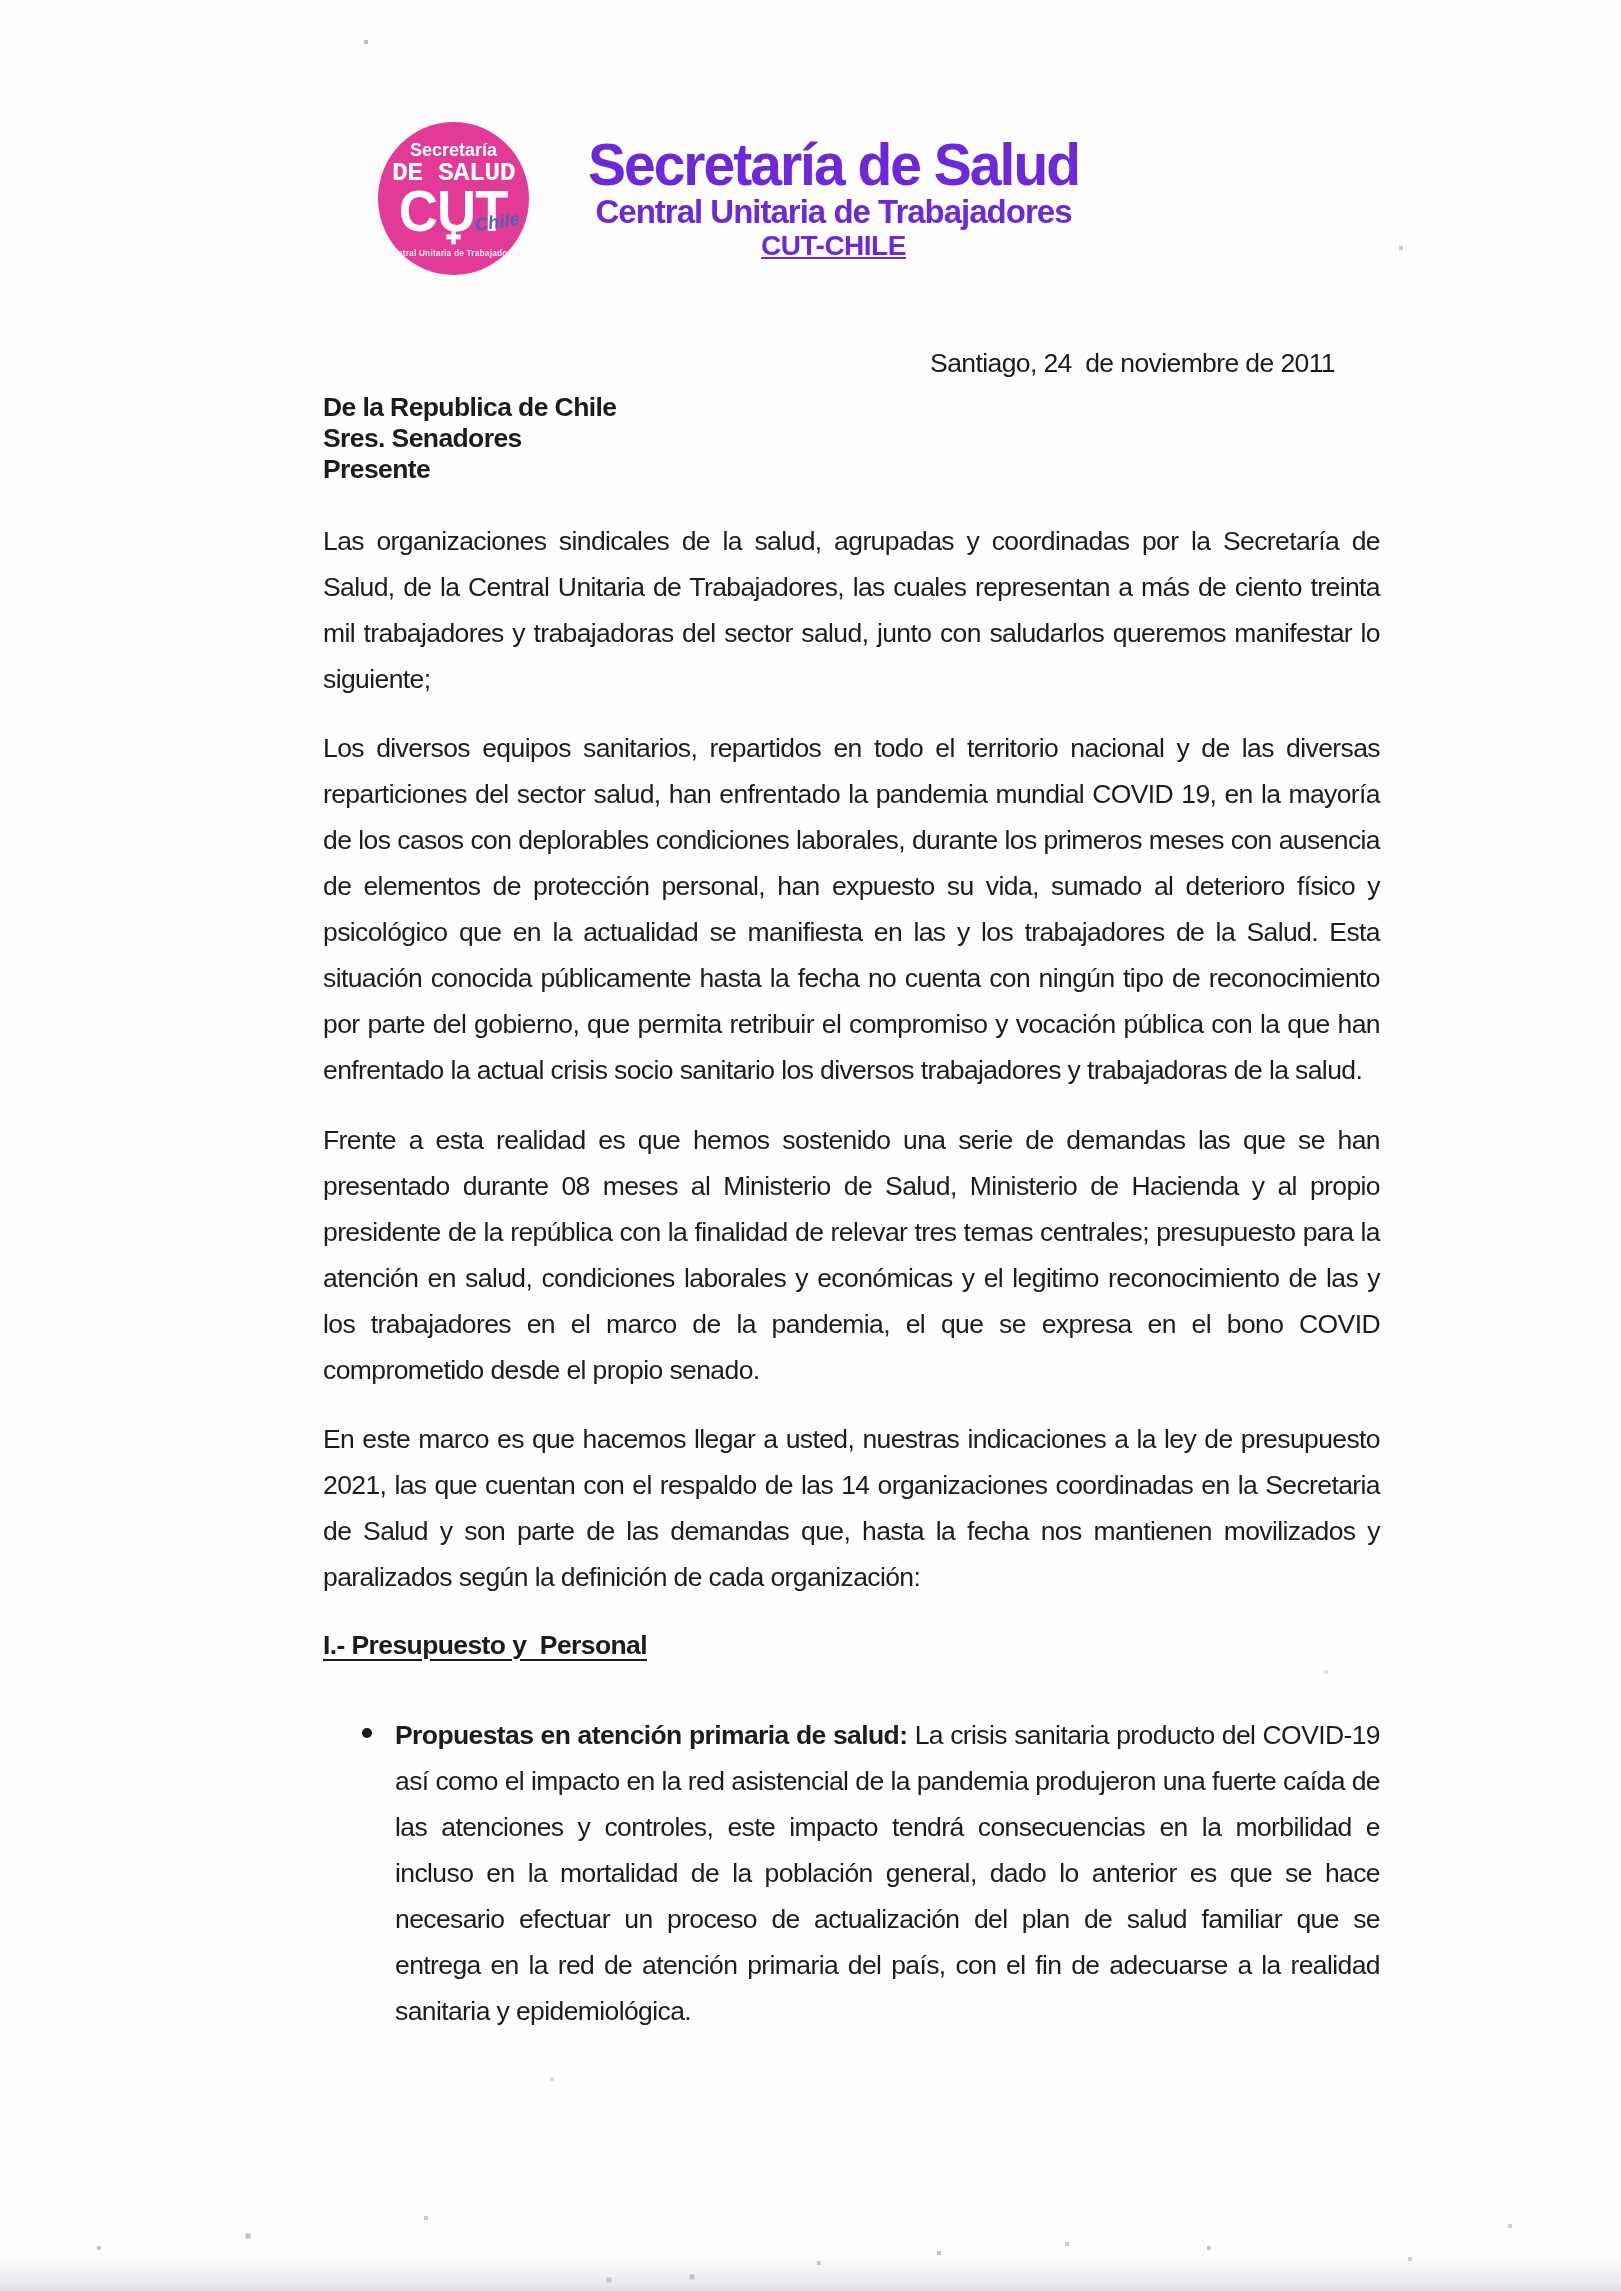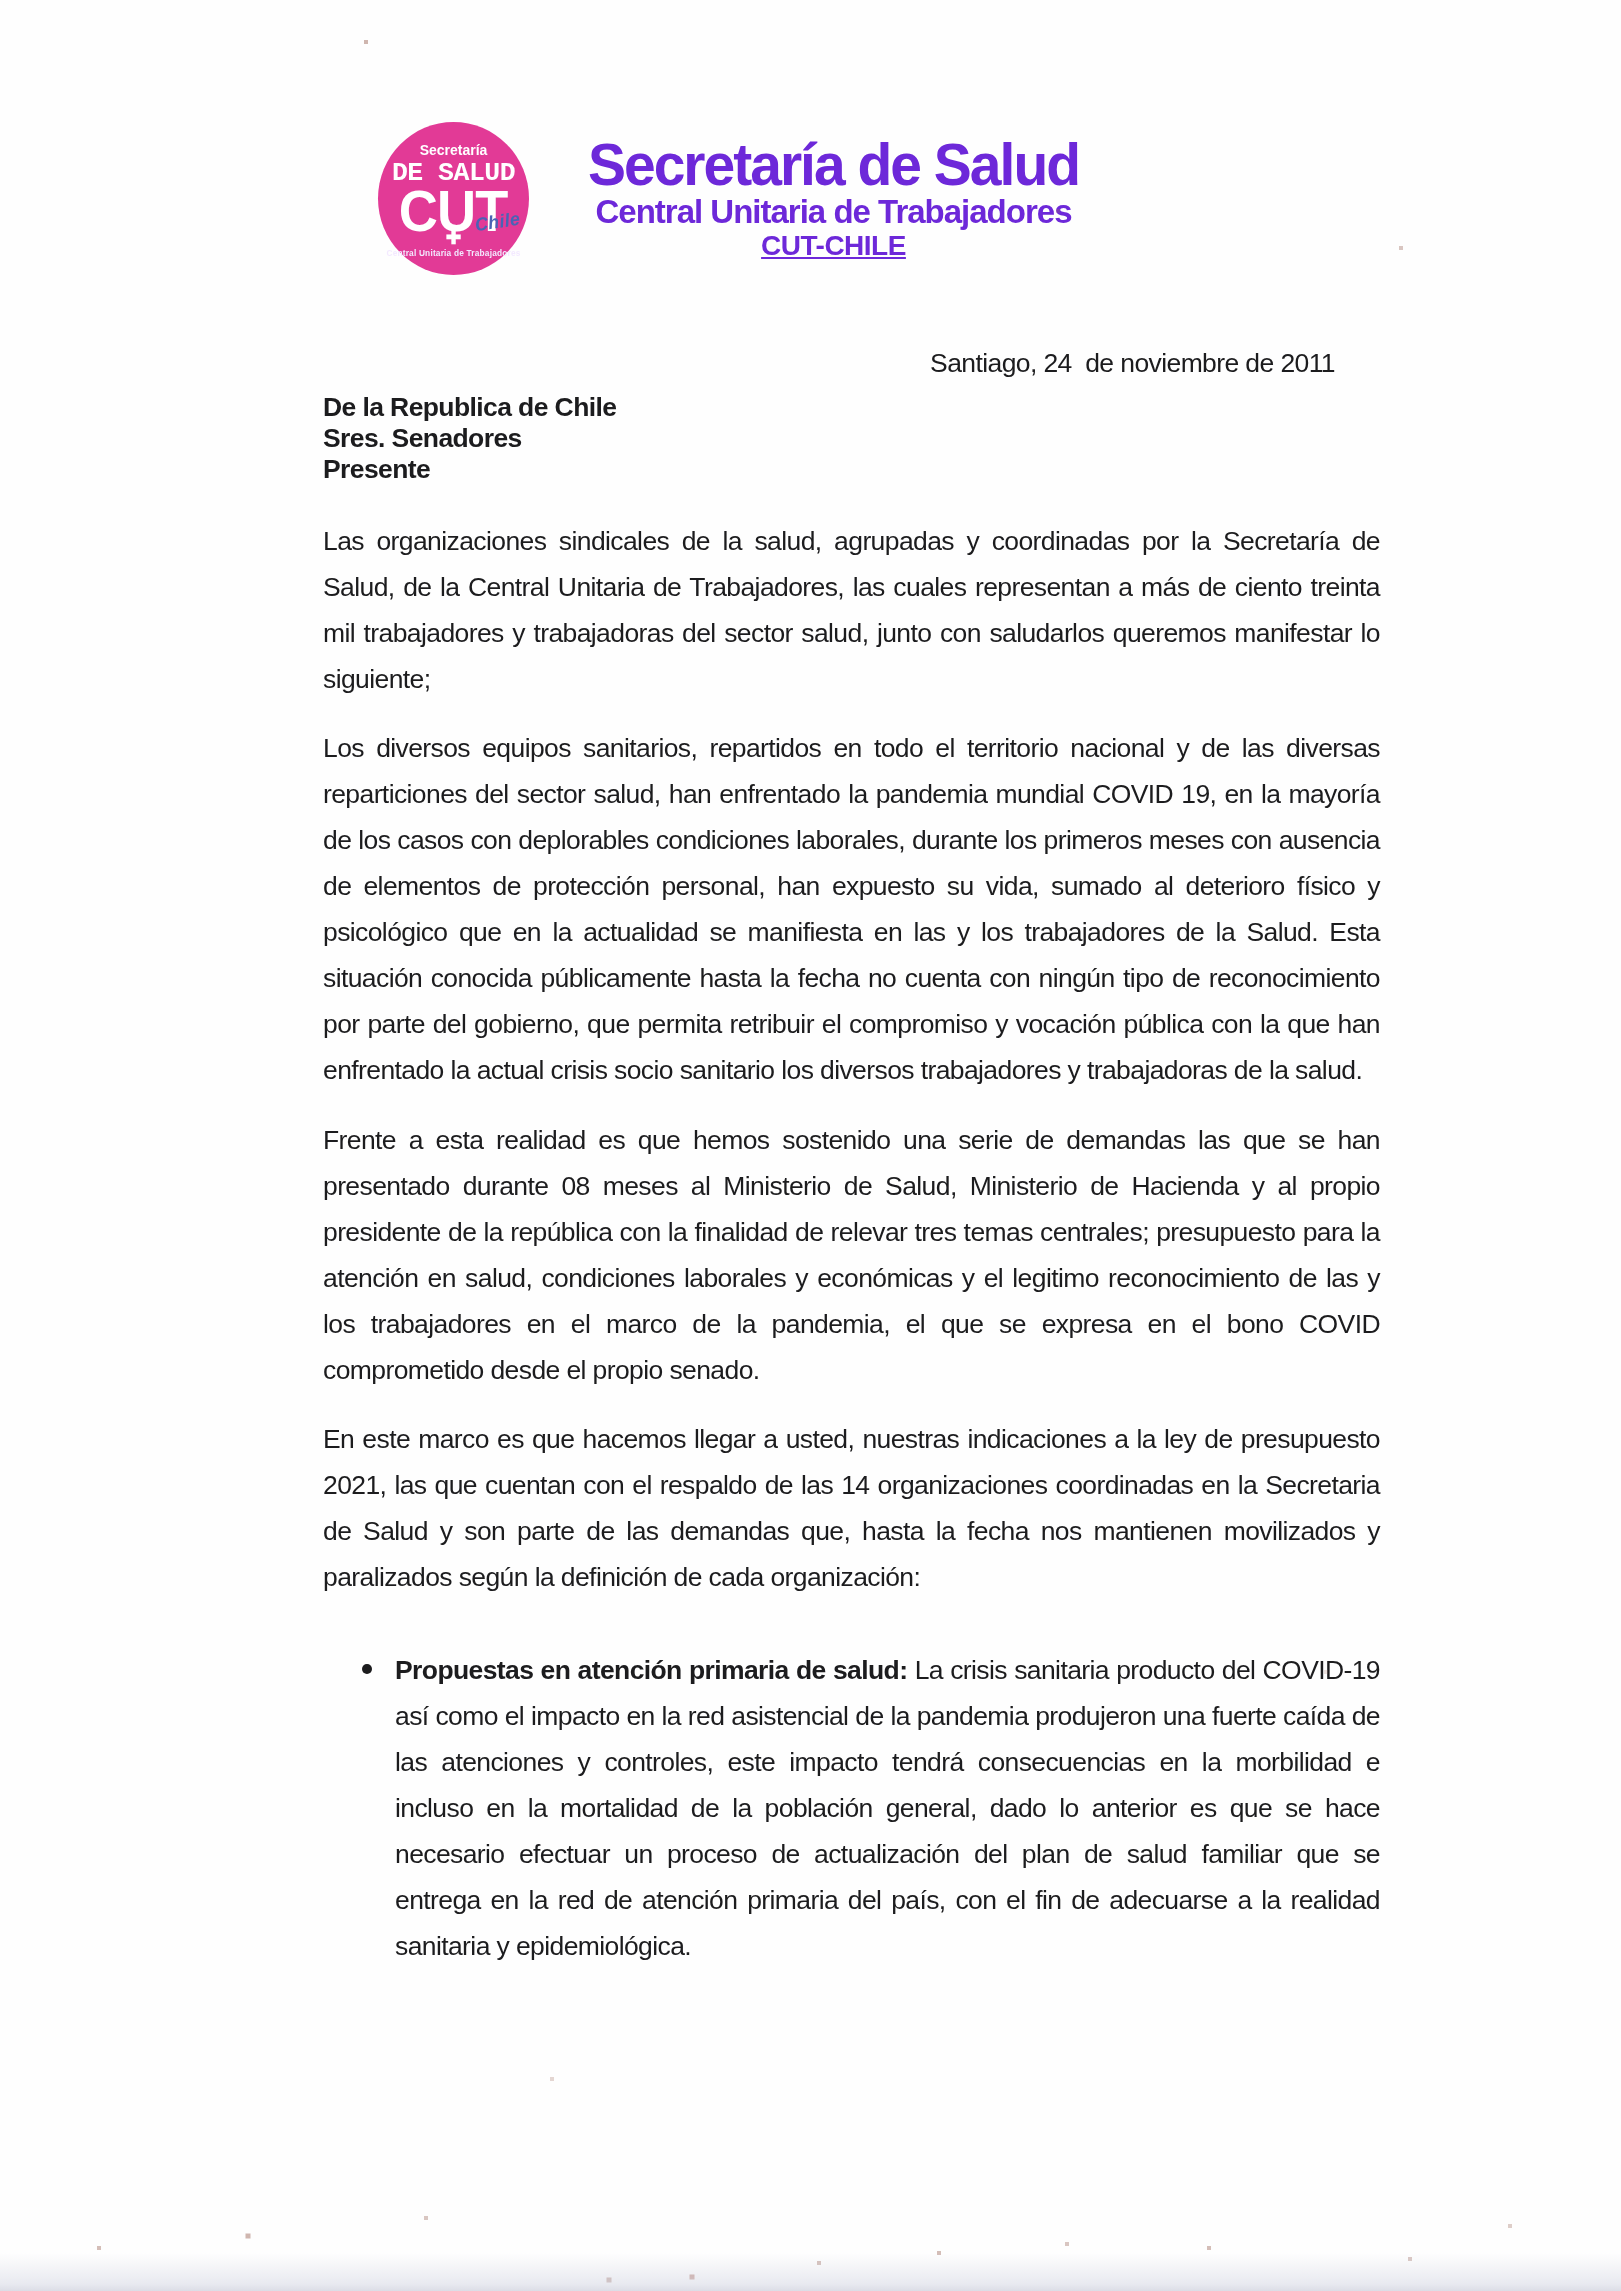--- a/index.html
+++ b/index.html
@@ -27,21 +27,21 @@
     border-radius: 50%;
     background: #e23a96;
     display: flex;
     flex-direction: column;
     align-items: center;
     justify-content: center;
     text-align: center;
     color: #ffffff;
   }
   .logo-line1 {
-    font-size: 14px;
+    font-size: 18px;
     font-weight: bold;
     letter-spacing: 0px;
     margin-top: 2px;
     line-height: 19.6px;
   }
   .logo-line2 {
     font-size: 26.5px;
     font-weight: bold;
     line-height: 26.5px;
     letter-spacing: -0.5px;
@@ -242,20 +242,21 @@
       <div>De la Republica de Chile</div>
       <div>Sres. Senadores</div>
       <div class="underline">Presente</div>
     </div>
 
     <p class="para">Las organizaciones sindicales de la salud, agrupadas y coordinadas por la Secretaría de Salud, de la Central Unitaria de Trabajadores, las cuales representan a más de ciento treinta mil trabajadores y trabajadoras del sector salud, junto con saludarlos queremos manifestar lo siguiente;</p>
     <p class="para">Los diversos equipos sanitarios, repartidos en todo el territorio nacional y de las diversas reparticiones del sector salud, han enfrentado la pandemia mundial COVID 19, en la mayoría de los casos con deplorables condiciones laborales, durante los primeros meses con ausencia de elementos de protección personal, han expuesto su vida, sumado al deterioro físico y psicológico que en la actualidad se manifiesta en las y los trabajadores de la Salud. Esta situación conocida públicamente hasta la fecha no cuenta con ningún tipo de reconocimiento por parte del gobierno, que permita retribuir el compromiso y vocación pública con la que han enfrentado la actual crisis socio sanitario los diversos trabajadores y trabajadoras de la salud.</p>
     <p class="para">Frente a esta realidad es que hemos sostenido una serie de demandas las que se han presentado durante 08 meses al Ministerio de Salud, Ministerio de Hacienda y al propio presidente de la república con la finalidad de relevar tres temas centrales; presupuesto para la atención en  salud, condiciones laborales y económicas y el legitimo reconocimiento de las y los trabajadores en el marco de la pandemia, el que se expresa en el bono COVID comprometido desde el propio senado.</p>
     <p class="para">En este marco es que hacemos llegar a usted, nuestras indicaciones a la ley de presupuesto 2021, las que cuentan con el respaldo de las 14 organizaciones coordinadas en la Secretaria de Salud y son parte de las demandas que, hasta la fecha nos mantienen movilizados y paralizados según la definición de cada organización:</p>
 
+    <div class="section-heading">I.- Presupuesto y  Personal</div>
 
     <div class="bullet-item">
       <span class="bullet-dot"></span>
       <strong>Propuestas en atención primaria de salud:</strong><span> La crisis sanitaria producto del COVID-19 así como el impacto en la red asistencial de la pandemia produjeron una fuerte caída de las atenciones y controles, este impacto tendrá consecuencias en la morbilidad e incluso en la mortalidad de la población general, dado lo anterior es que se hace necesario efectuar un proceso de actualización del plan de salud familiar que se entrega en la red de atención primaria del país, con el fin de adecuarse a la realidad sanitaria y epidemiológica.</span>
     </div>
 
   </div>
 
   <div class="speckles"></div>
   <div class="scan-bottom-shade"></div>

